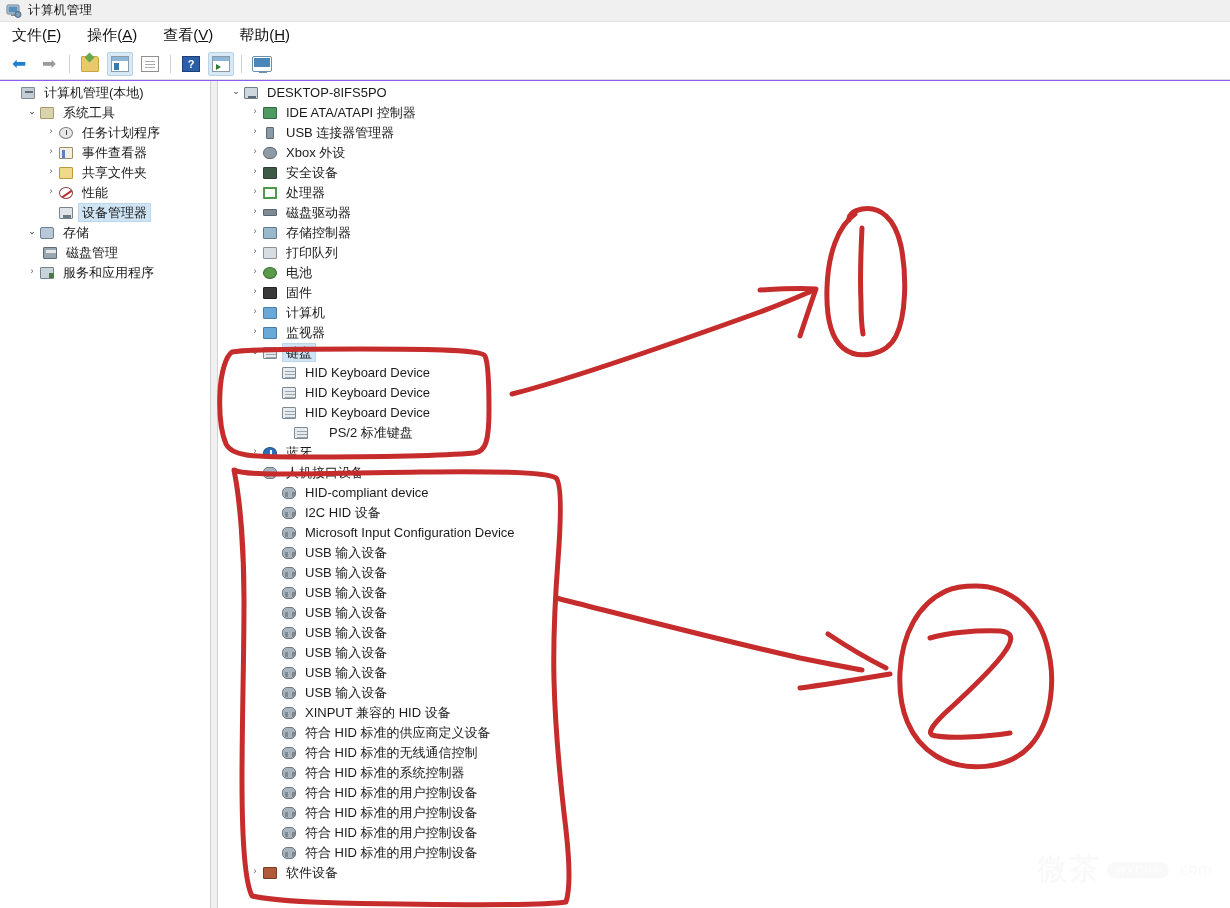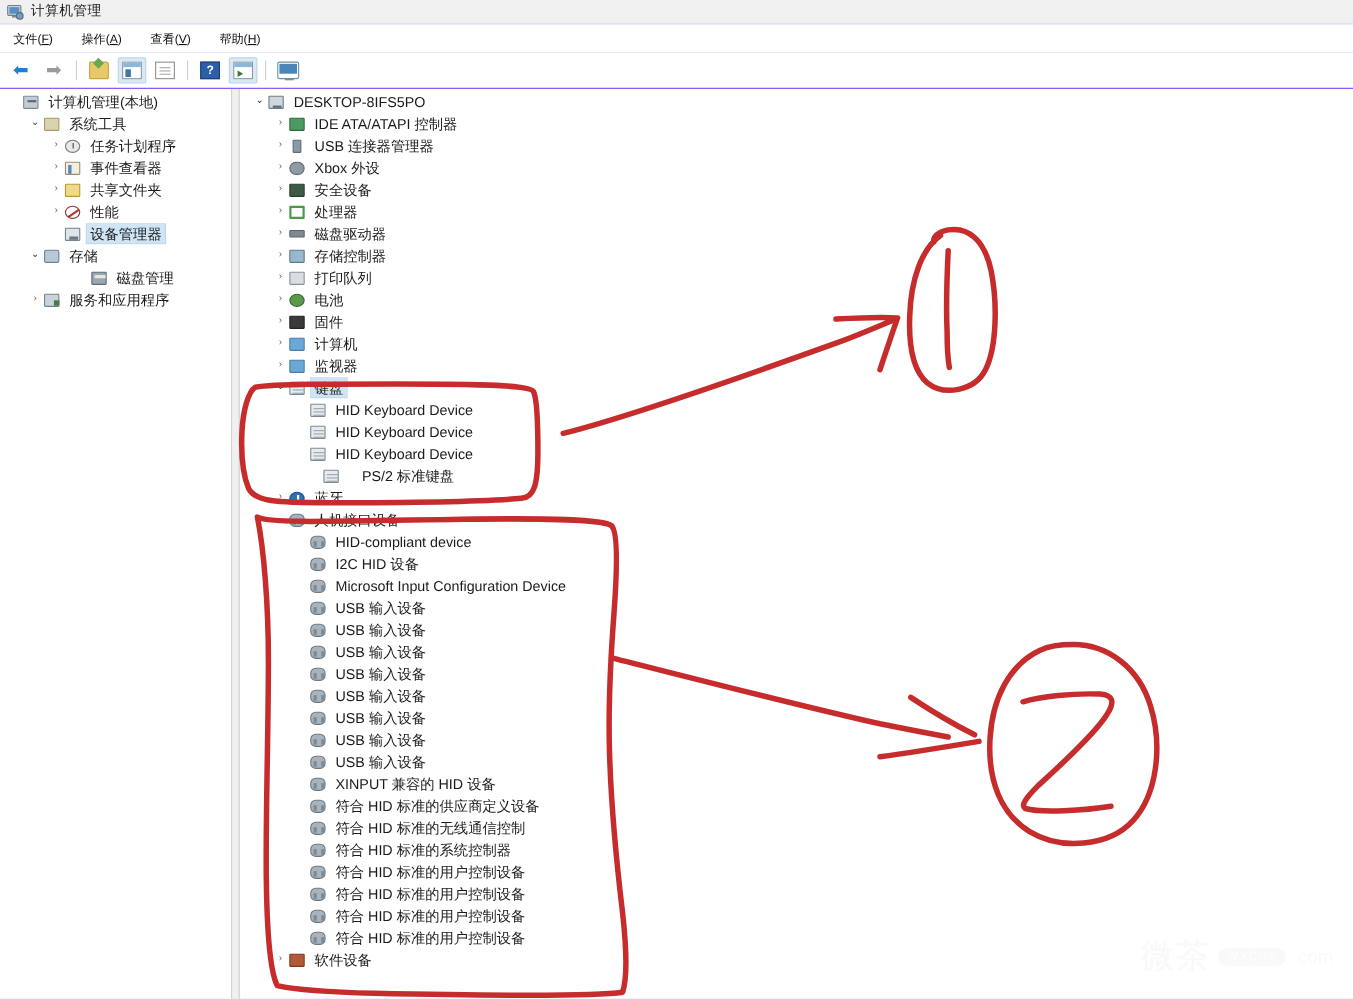--- a/index.html
+++ b/index.html
@@ -37,21 +37,21 @@
 
   
   .menubar {
     position: absolute; left: 0; top: 22px;
     width: 1230px; height: 26px;
     background: #ffffff;
     display: flex; align-items: center;
     padding-left: 10px;
   }
   .menu-item {
-    font-size: 11px; color: #111;
+    font-size: 15px; color: #111;
     padding: 2px 12px 2px 2px;
     margin-right: 12px;
     cursor: default;
     white-space: nowrap;
   }
   .menu-item u { text-decoration: underline; }
 
   
   .toolbar {
     position: absolute; left: 0; top: 48px;
@@ -338,21 +338,21 @@
             </span>
             <span class="label-box">设备管理器</span>
           </div>
           <div class="row" style="padding-left: 25px;">
             <span class="chev open">⌄</span>
             <span class="ticon">
               <span class="ti ti-store"></span>
             </span>
             <span class="label-box">存储</span>
           </div>
-          <div class="row" style="padding-left: 68px;">
+          <div class="row" style="padding-left: 28px;">
             <span class="chev none"></span>
             <span class="ticon">
               <span class="ti ti-disk"></span>
             </span>
             <span class="label-box">磁盘管理</span>
           </div>
           <div class="row" style="padding-left: 25px;">
             <span class="chev ">›</span>
             <span class="ticon">
               <span class="ti ti-svc"></span>

